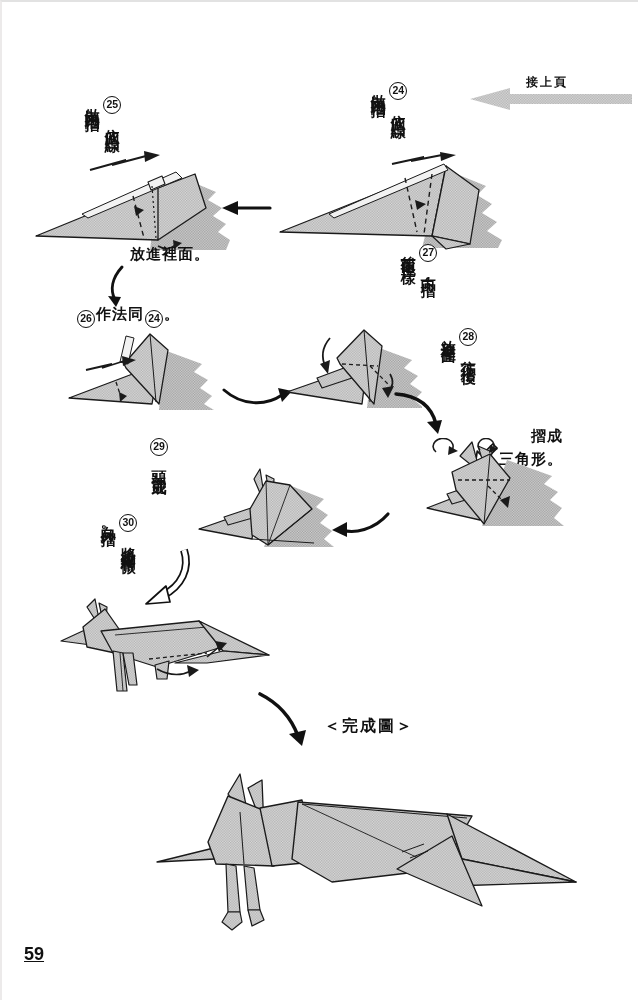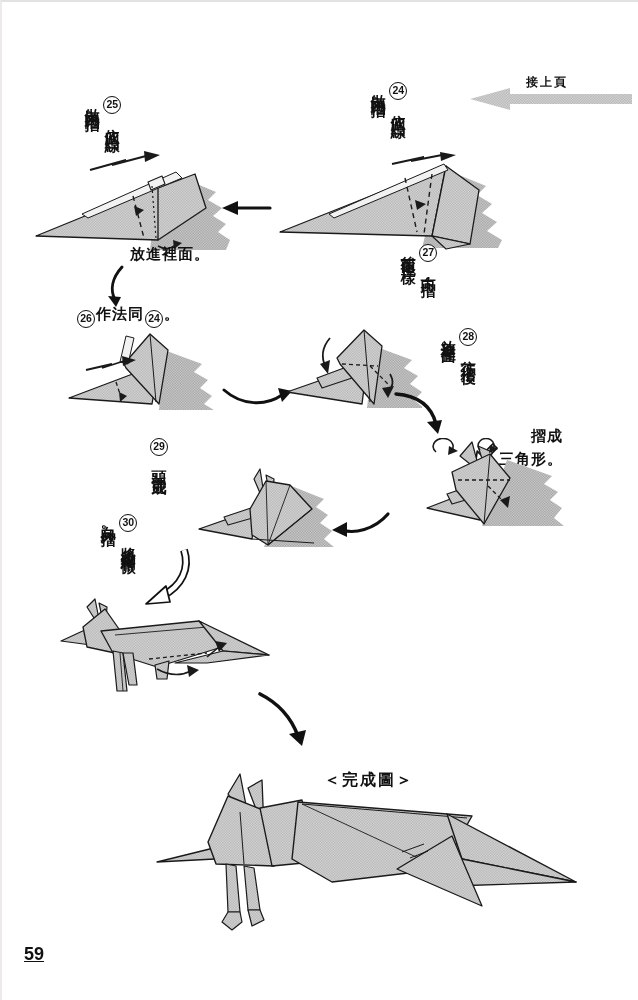--- a/index.html
+++ b/index.html
@@ -12,21 +12,21 @@
   .hcap{position:absolute;font-weight:700;font-size:15px;letter-spacing:1px;white-space:nowrap;}
   .badge{display:inline-block;box-sizing:border-box;width:18px;height:18px;border:1.8px solid #111;
          border-radius:50%;font-size:10.5px;font-weight:700;line-height:14px;text-align:center;
          background:#fff;writing-mode:horizontal-tb;letter-spacing:0;}
   .vcol .badge{margin-bottom:3px;}
   .hcap .badge{vertical-align:-3px;margin:0 1px;text-align:center;}
   .fig{position:absolute;}
   .fig svg{display:block;}
   .pagenum{position:absolute;left:22px;top:942px;font-size:18px;font-weight:700;text-decoration:underline;}
   .contlabel{position:absolute;left:524px;top:72px;font-size:12px;font-weight:700;letter-spacing:2px;}
-  .donelabel{position:absolute;left:322px;top:768px;font-size:16px;font-weight:700;letter-spacing:2px;}
+  .donelabel{position:absolute;left:322px;top:714px;font-size:16px;font-weight:700;letter-spacing:2px;}
   .note2{line-height:1.5;text-align:right;}
 </style>
 </head>
 <body>
 
 <div class="page">
 
   <svg width="0" height="0" style="position:absolute">
     <defs>
       <pattern id="ht" width="2.6" height="2.6" patternUnits="userSpaceOnUse">

